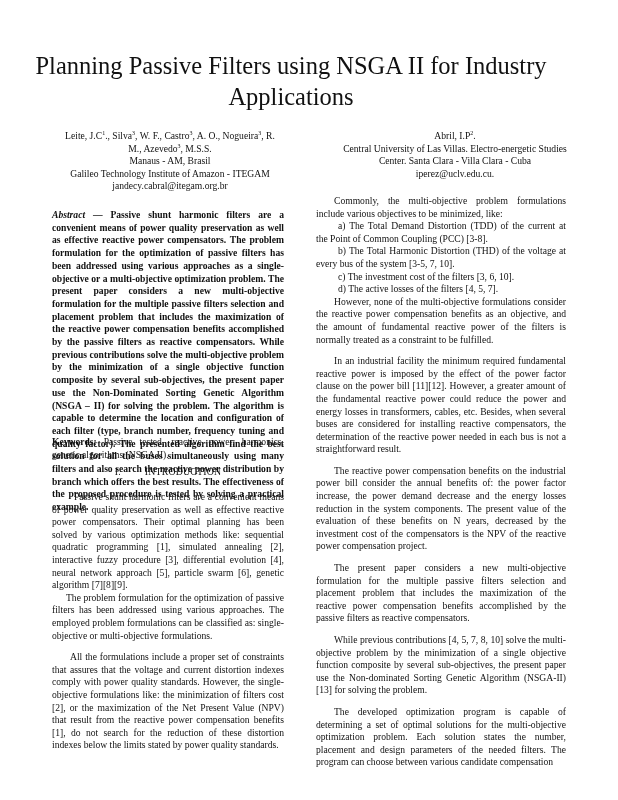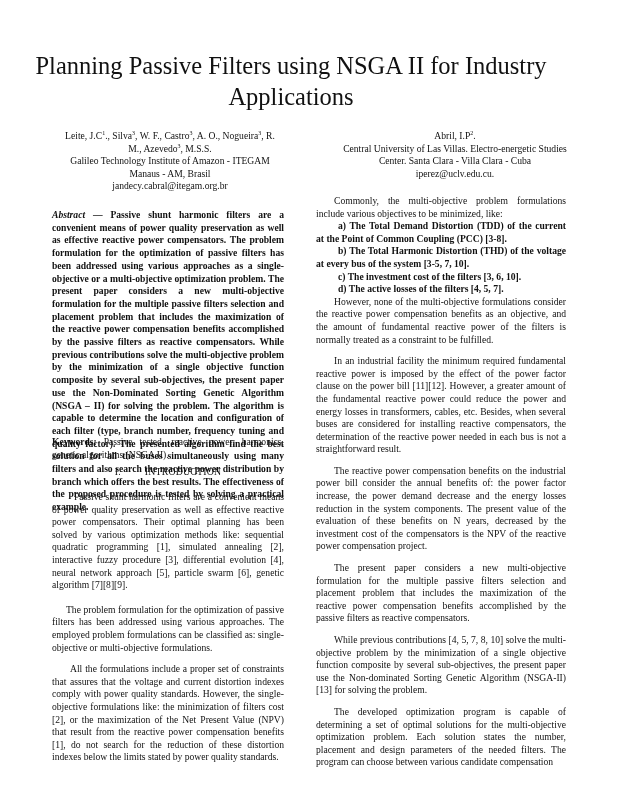--- a/index.html
+++ b/index.html
@@ -13,35 +13,35 @@
   .col-left { left: 52px; width: 232px; }
   .col-right { left: 316px; width: 250px; }
   p { margin: 0; }
   .abstract { position: absolute; left: 52px; width: 232px; top: 209px; font-weight: bold; font-size: 9.6px; line-height: 12.7px; text-align: justify; }
   .abstract .label { font-style: italic; }
   .keywords { position: absolute; left: 52px; width: 232px; top: 436px; font-size: 9.6px; line-height: 12.6px; text-align: justify; }
   .keywords b { font-weight: bold; }
   .section-head { position: absolute; left: 52px; width: 232px; top: 466px; text-align: center; font-size: 9.8px; letter-spacing: 0.2px; }
   .section-head .num { margin-right: 24px; }
   .indent { text-indent: 18px; }
-  .list-item { text-indent: 22px; font-weight: bold; }
+  .list-item { text-indent: 22px; }
 </style>
 </head>
 <body>
 
 <div class="title">
   <div>Planning Passive Filters using NSGA II for Industry</div>
   <div>Applications</div>
 </div>
 
 <div class="author-block author-left">
   <div><span>Leite, J.C</span><sup>1</sup><span>., Silva</span><sup>3</sup><span>, W. F., Castro</span><sup>3</sup><span>, A. O., Nogueira</span><sup>3</sup><span>, R.</span></div>
   <div><span>M., Azevedo</span><sup>3</sup><span>, M.S.S.</span></div>
+  <div>Manaus - AM, Brasil</div>
   <div>Galileo Technology Institute of Amazon - ITEGAM</div>
-  <div>Manaus - AM, Brasil</div>
   <div>jandecy.cabral@itegam.org.br</div>
 </div>
 
 <div class="author-block author-right">
   <div><span>Abril, I.P</span><sup>2</sup><span>.</span></div>
   <div>Central University of Las Villas. Electro-energetic Studies</div>
   <div>Center. Santa Clara - Villa Clara - Cuba</div>
   <div>iperez@uclv.edu.cu.</div>
 </div>
 
@@ -52,21 +52,21 @@
 <div class="keywords">
   <b>Keywords:</b><span> Passive tested, reactive power, harmonics, genetic algorithms (NSGA II).</span>
 </div>
 
 <div class="section-head">
   <span class="num">I.</span><span>INTRODUCTION</span>
 </div>
 
 <div class="col col-left" style="top:491px;">
   <p class="indent" style="text-indent:22px;">Passive shunt harmonic filters are a convenient means of power quality preservation as well as effective reactive power compensators. Their optimal planning has been solved by various optimization methods like: sequential quadratic programming [1], simulated annealing [2], interactive fuzzy procedure [3], differential evolution [4], neural network approach [5], particle swarm [6], genetic algorithm [7][8][9].</p>
-  <p class="indent" style="text-indent:14px;margin-top:12px;">The problem formulation for the optimization of passive filters has been addressed using various approaches. The employed problem formulations can be classified as: single-objective or multi-objective formulations.</p>
+  <p class="indent" style="text-indent:14px;">The problem formulation for the optimization of passive filters has been addressed using various approaches. The employed problem formulations can be classified as: single-objective or multi-objective formulations.</p>
   <p class="indent" style="margin-top:9px; text-indent:18px;">All the formulations include a proper set of constraints that assures that the voltage and current distortion indexes comply with power quality standards. However, the single-objective formulations like: the minimization of filters cost [2], or the maximization of the Net Present Value (NPV) that result from the reactive power compensation benefits [1], do not search for the reduction of these distortion indexes below the limits stated by power quality standards.</p>
 </div>
 
 <div class="col col-right" style="top:195px;">
   <p class="indent">Commonly, the multi-objective problem formulations include various objectives to be minimized, like:</p>
   <p class="list-item">a) The Total Demand Distortion (TDD) of the current at the Point of Common Coupling (PCC) [3-8].</p>
   <p class="list-item">b) The Total Harmonic Distortion (THD) of the voltage at every bus of the system [3-5, 7, 10].</p>
   <p class="list-item">c) The investment cost of the filters [3, 6, 10].</p>
   <p class="list-item">d) The active losses of the filters [4, 5, 7].</p>
   <p class="indent" style="">However, none of the multi-objective formulations consider the reactive power compensation benefits as an objective, and the amount of fundamental reactive power of the filters is normally treated as a constraint to be fulfilled.</p>

